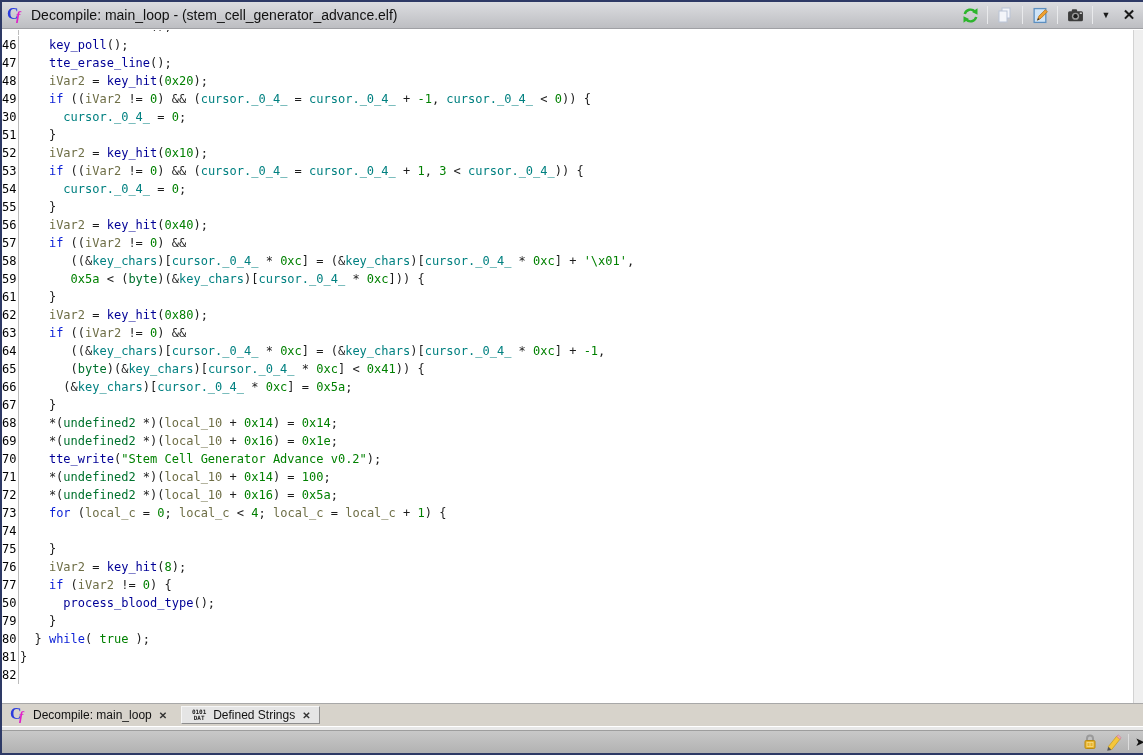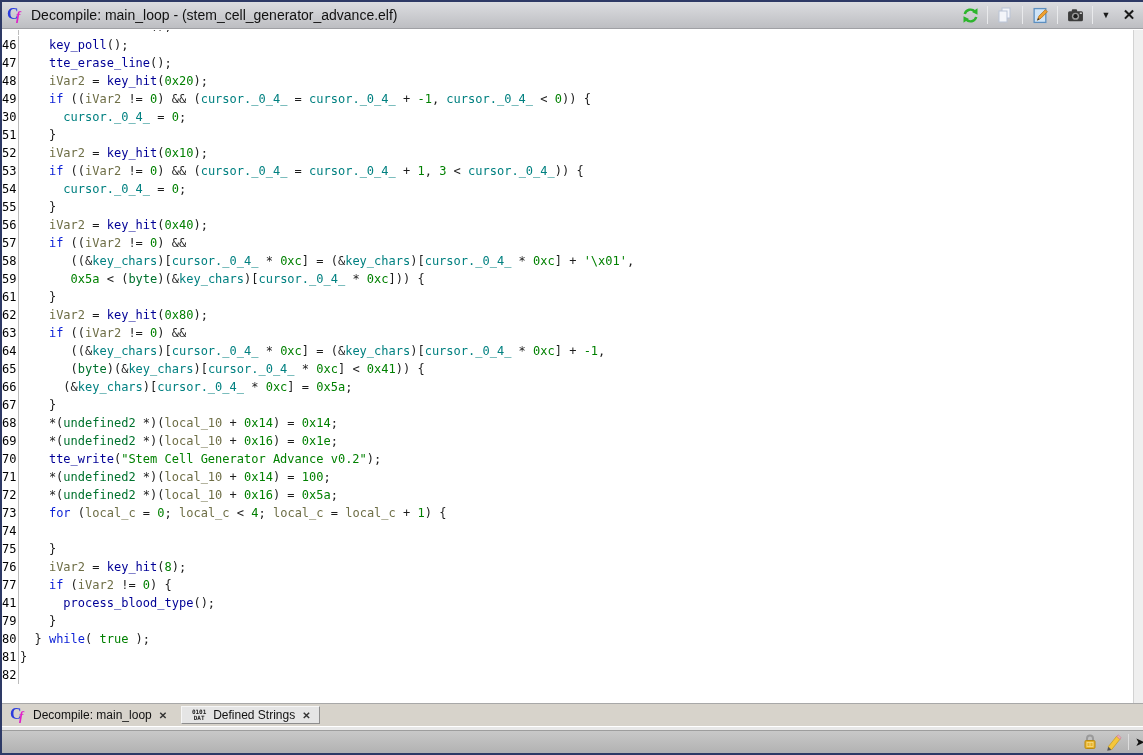--- a/index.html
+++ b/index.html
@@ -171,21 +171,21 @@
         <div class="code-line"><span class="gutter">68</span><span class="code-text"><span class="tk-pl">    *(</span><span class="tk-ty">undefined2</span><span class="tk-pl"> *)(</span><span class="tk-vr">local_10</span><span class="tk-pl"> + </span><span class="tk-ct">0x14</span><span class="tk-pl">) = </span><span class="tk-ct">0x14</span><span class="tk-pl">;</span></span></div>
         <div class="code-line"><span class="gutter">69</span><span class="code-text"><span class="tk-pl">    *(</span><span class="tk-ty">undefined2</span><span class="tk-pl"> *)(</span><span class="tk-vr">local_10</span><span class="tk-pl"> + </span><span class="tk-ct">0x16</span><span class="tk-pl">) = </span><span class="tk-ct">0x1e</span><span class="tk-pl">;</span></span></div>
         <div class="code-line"><span class="gutter">70</span><span class="code-text"><span class="tk-pl">    </span><span class="tk-fn">tte_write</span><span class="tk-pl">(</span><span class="tk-st">"Stem Cell Generator Advance v0.2"</span><span class="tk-pl">);</span></span></div>
         <div class="code-line"><span class="gutter">71</span><span class="code-text"><span class="tk-pl">    *(</span><span class="tk-ty">undefined2</span><span class="tk-pl"> *)(</span><span class="tk-vr">local_10</span><span class="tk-pl"> + </span><span class="tk-ct">0x14</span><span class="tk-pl">) = </span><span class="tk-ct">100</span><span class="tk-pl">;</span></span></div>
         <div class="code-line"><span class="gutter">72</span><span class="code-text"><span class="tk-pl">    *(</span><span class="tk-ty">undefined2</span><span class="tk-pl"> *)(</span><span class="tk-vr">local_10</span><span class="tk-pl"> + </span><span class="tk-ct">0x16</span><span class="tk-pl">) = </span><span class="tk-ct">0x5a</span><span class="tk-pl">;</span></span></div>
         <div class="code-line"><span class="gutter">73</span><span class="code-text"><span class="tk-pl">    </span><span class="tk-kw">for</span><span class="tk-pl"> (</span><span class="tk-vr">local_c</span><span class="tk-pl"> = </span><span class="tk-ct">0</span><span class="tk-pl">; </span><span class="tk-vr">local_c</span><span class="tk-pl"> &lt; </span><span class="tk-ct">4</span><span class="tk-pl">; </span><span class="tk-vr">local_c</span><span class="tk-pl"> = </span><span class="tk-vr">local_c</span><span class="tk-pl"> + </span><span class="tk-ct">1</span><span class="tk-pl">) {</span></span></div>
         <div class="code-line"><span class="gutter">74</span></div>
         <div class="code-line"><span class="gutter">75</span><span class="code-text"><span class="tk-pl">    }</span></span></div>
         <div class="code-line"><span class="gutter">76</span><span class="code-text"><span class="tk-pl">    </span><span class="tk-vr">iVar2</span><span class="tk-pl"> = </span><span class="tk-fn">key_hit</span><span class="tk-pl">(</span><span class="tk-ct">8</span><span class="tk-pl">);</span></span></div>
         <div class="code-line"><span class="gutter">77</span><span class="code-text"><span class="tk-pl">    </span><span class="tk-kw">if</span><span class="tk-pl"> (</span><span class="tk-vr">iVar2</span><span class="tk-pl"> != </span><span class="tk-ct">0</span><span class="tk-pl">) {</span></span></div>
-        <div class="code-line"><span class="gutter">41</span><span class="code-text"><span class="tk-pl">      </span><span class="tk-fn">process_blood_type</span><span class="tk-pl">();</span></span></div>
+        <div class="code-line"><span class="gutter">50</span><span class="code-text"><span class="tk-pl">      </span><span class="tk-fn">process_blood_type</span><span class="tk-pl">();</span></span></div>
         <div class="code-line"><span class="gutter">79</span><span class="code-text"><span class="tk-pl">    }</span></span></div>
         <div class="code-line"><span class="gutter">80</span><span class="code-text"><span class="tk-pl">  } </span><span class="tk-kw">while</span><span class="tk-pl">( </span><span class="tk-ct">true</span><span class="tk-pl"> );</span></span></div>
         <div class="code-line"><span class="gutter">81</span><span class="code-text"><span class="tk-pl">}</span></span></div>
         <div class="code-line"><span class="gutter">82</span><span class="code-text"></span></div>
       </div>
   </div>
   <div class="scroll-strip"></div>
 
   <div class="tabbar">
     <div class="tab active">

